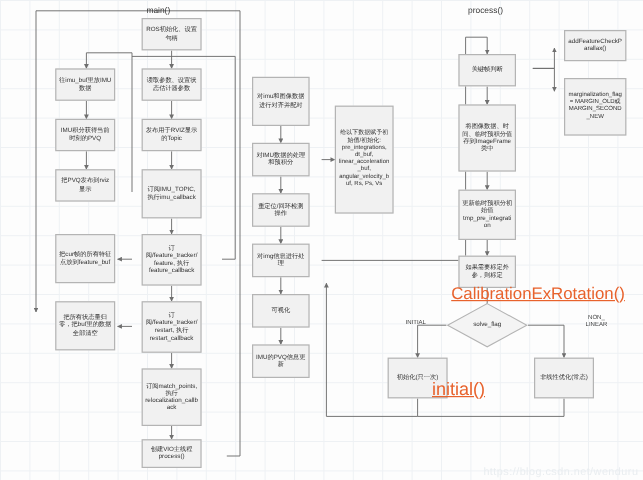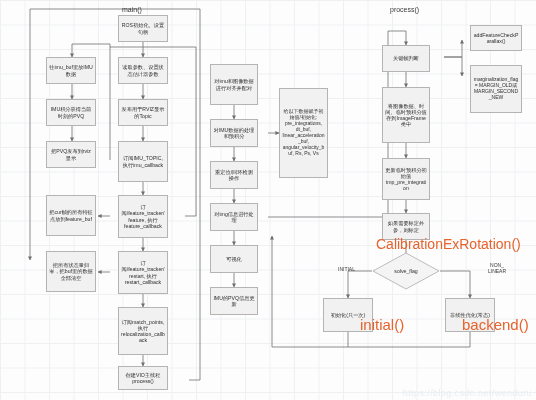--- a/index.html
+++ b/index.html
@@ -68,20 +68,21 @@
     color: #3a3a3a;
     z-index: 3;
     white-space: nowrap;
   }
   .accent {
     position: absolute;
     color: #e8622c;
     z-index: 4;
     white-space: nowrap;
     font-family: "Liberation Sans", "DejaVu Sans", sans-serif;
+    text-decoration: underline;
   }
   .edgelabel {
     position: absolute;
     color: #3a3a3a;
     z-index: 3;
     line-height: 1.1;
     text-align: center;
   }
   .watermark {
     position: absolute;
@@ -200,17 +201,16 @@
   </div>
 
   <div class="node" style="left:323px; top:298px; width:50px; height:34px; font-size:5.2px;">初始化(只一次)</div>
   <div class="node" style="left:445px; top:298px; width:50px; height:34px; font-size:5.2px;">非线性优化(常态)</div>
 
   <div class="edgelabel" style="left:338px; top:267px; font-size:5px;">INITIAL</div>
   <div class="edgelabel" style="left:482px; top:263px; font-size:5px; width:30px;">NON_ LINEAR</div>
 
   <div class="accent" style="left:376px; top:236px; font-size:14px;">CalibrationExRotation()</div>
   <div class="accent" style="left:360px; top:316px; font-size:15px;">initial()</div>
-  <div class="accent" style="left:462px; top:316px; font-size:15px;">backend()</div>
 
   <div class="watermark">https://blog.csdn.net/wenduru</div>
 
 </div>
 
 </body></html>

